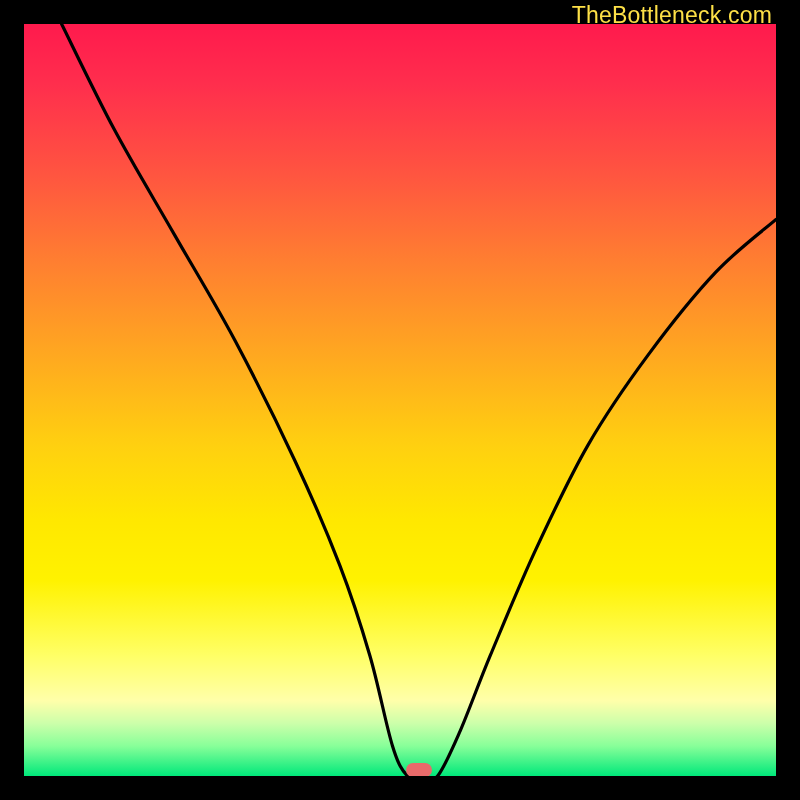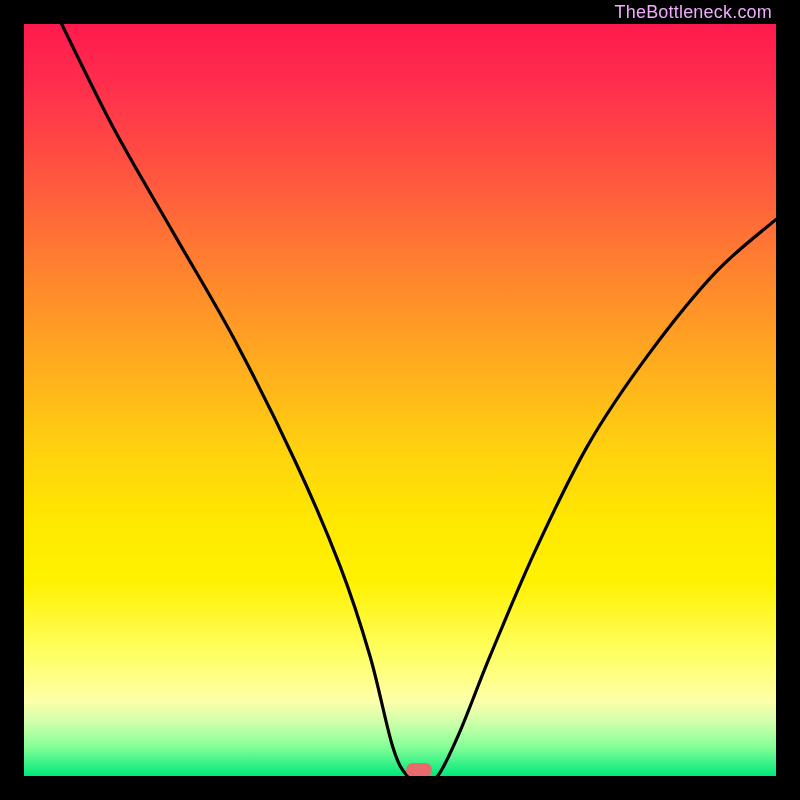--- a/index.html
+++ b/index.html
@@ -46,22 +46,22 @@
       #ffffaa 90%,
       #ccffaa 93%,
       #88ff99 96%,
       #00e87a 100%
     );
   }
   .watermark {
     position: absolute;
     top: 2px;
     right: 28px;
-    color: #f0abfc;
-    font-size: 18px;
+    color: #fde047;
+    font-size: 23px;
     font-weight: 500;
     letter-spacing: 0.2px;
     z-index: 10;
   }
   .curve-svg {
     position: absolute;
     top: 0;
     left: 0;
     width: 100%;
     height: 100%;

